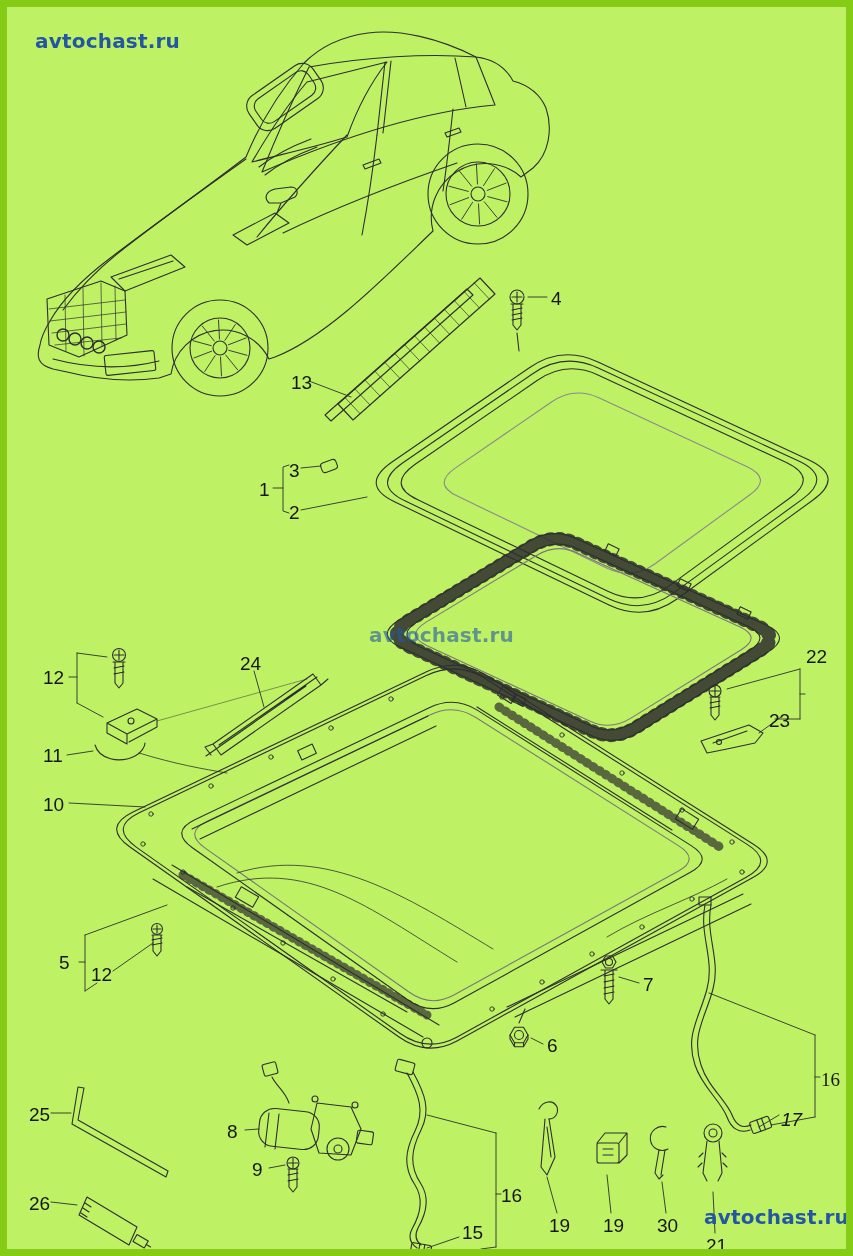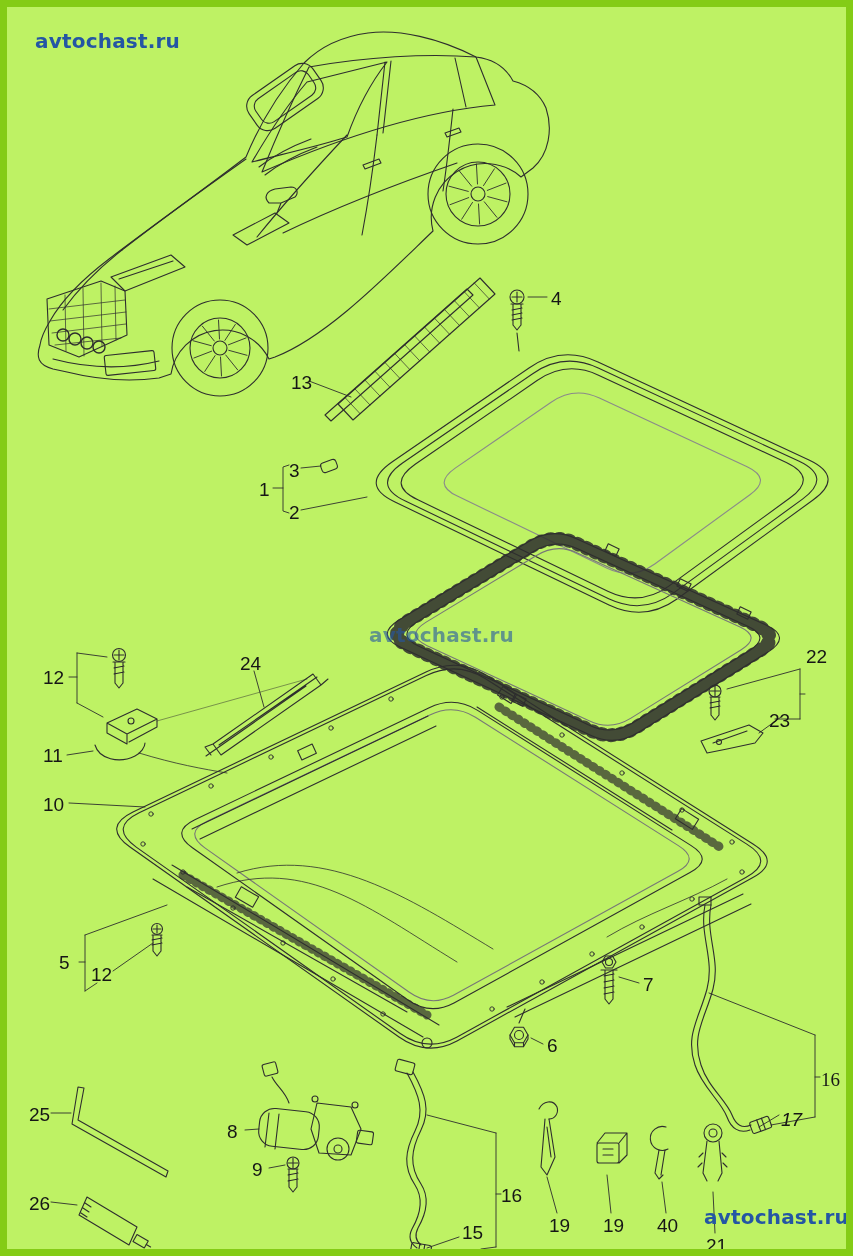--- a/index.html
+++ b/index.html
@@ -327,21 +327,21 @@
       <div class="part-label" style="left: 36px; top: 738px;">11</div>
       <div class="part-label" style="left: 36px; top: 660px;">12</div>
       <div class="part-label" style="left: 84px; top: 957px;">12</div>
       <div class="part-label" style="left: 284px; top: 365px; text-align: center;">13</div>
       <div class="part-label" style="left: 494px; top: 1178px;">16</div>
       <div class="part-label" style="left: 455px; top: 1215px;">15</div>
       <div class="part-label" style="left: 814px; top: 1062px; font-family: Liberation Serif, serif;">16</div>
       <div class="part-label" style="left: 774px; top: 1102px; font-style: italic;">17</div>
       <div class="part-label" style="left: 542px; top: 1208px;">19</div>
       <div class="part-label" style="left: 596px; top: 1208px;">19</div>
-      <div class="part-label" style="left: 650px; top: 1208px;">40</div>
+      <div class="part-label" style="left: 650px; top: 1208px;">30</div>
       <div class="part-label" style="left: 699px; top: 1228px; text-align: center;">21</div>
       <div class="part-label" style="left: 799px; top: 639px;">22</div>
       <div class="part-label" style="left: 762px; top: 703px;">23</div>
       <div class="part-label" style="left: 233px; top: 646px; text-align: center;">24</div>
       <div class="part-label" style="left: 22px; top: 1097px;">25</div>
       <div class="part-label" style="left: 22px; top: 1186px;">26</div>
     </div>
 </div>
 
 </body></html>

